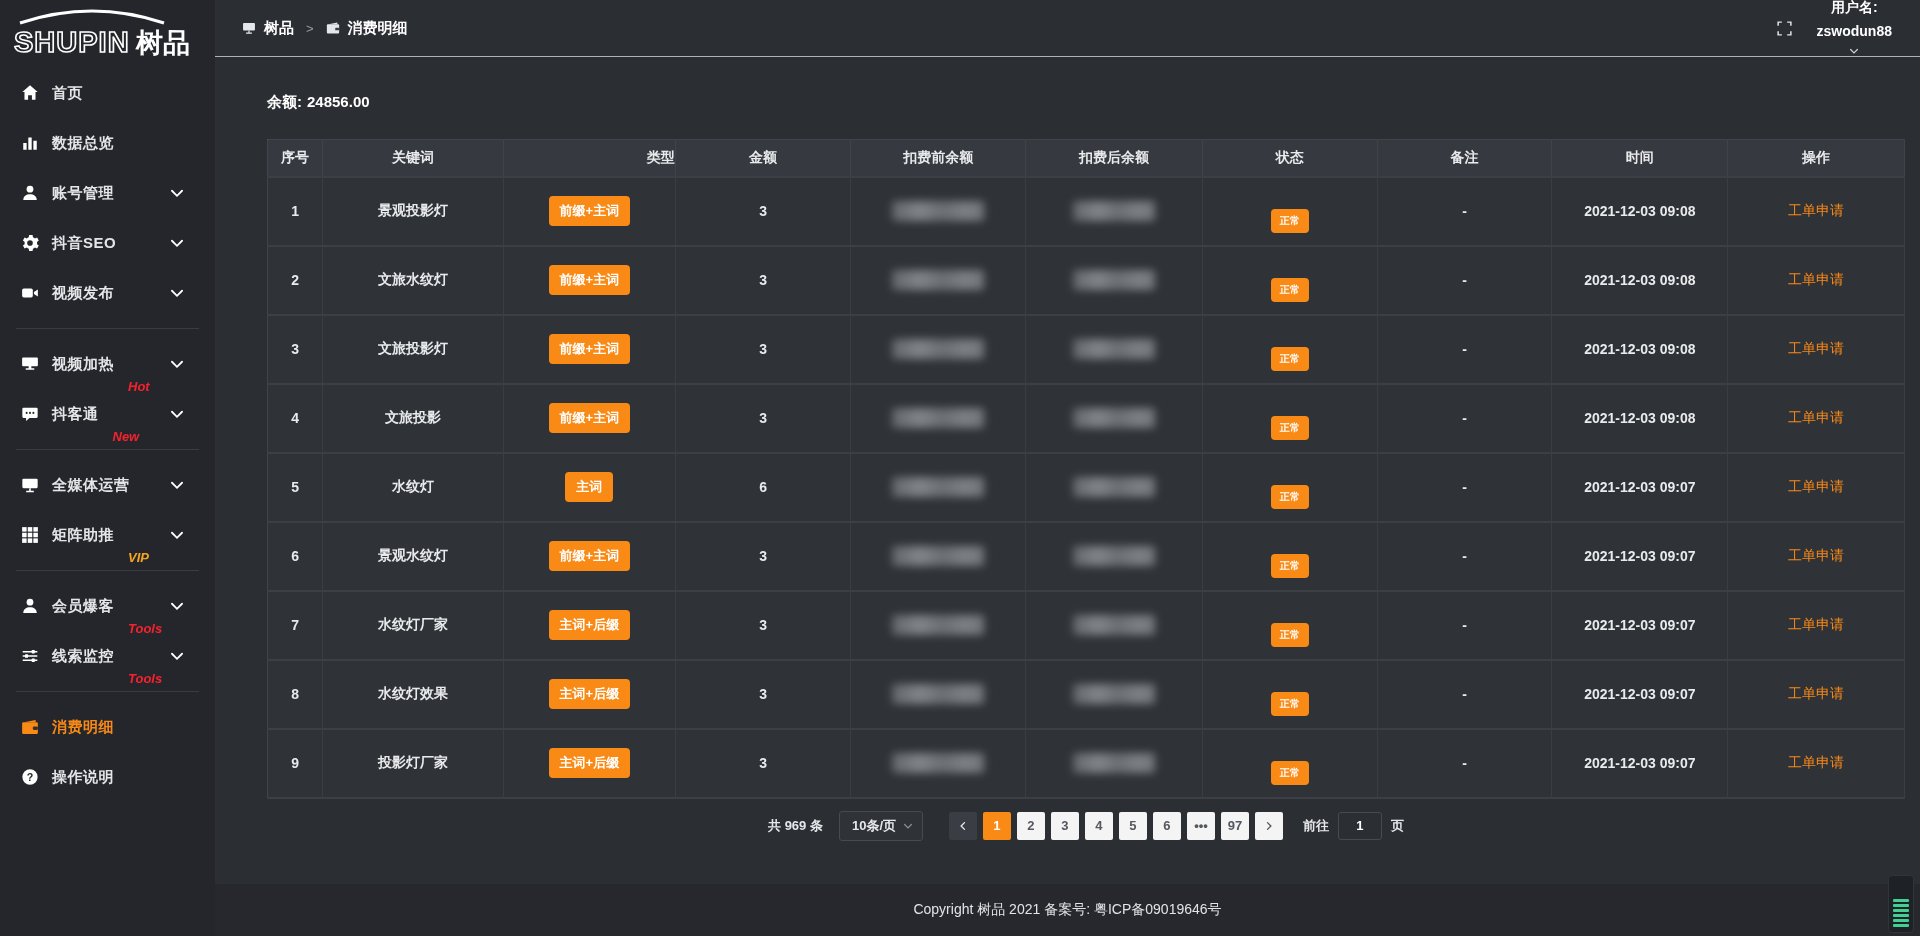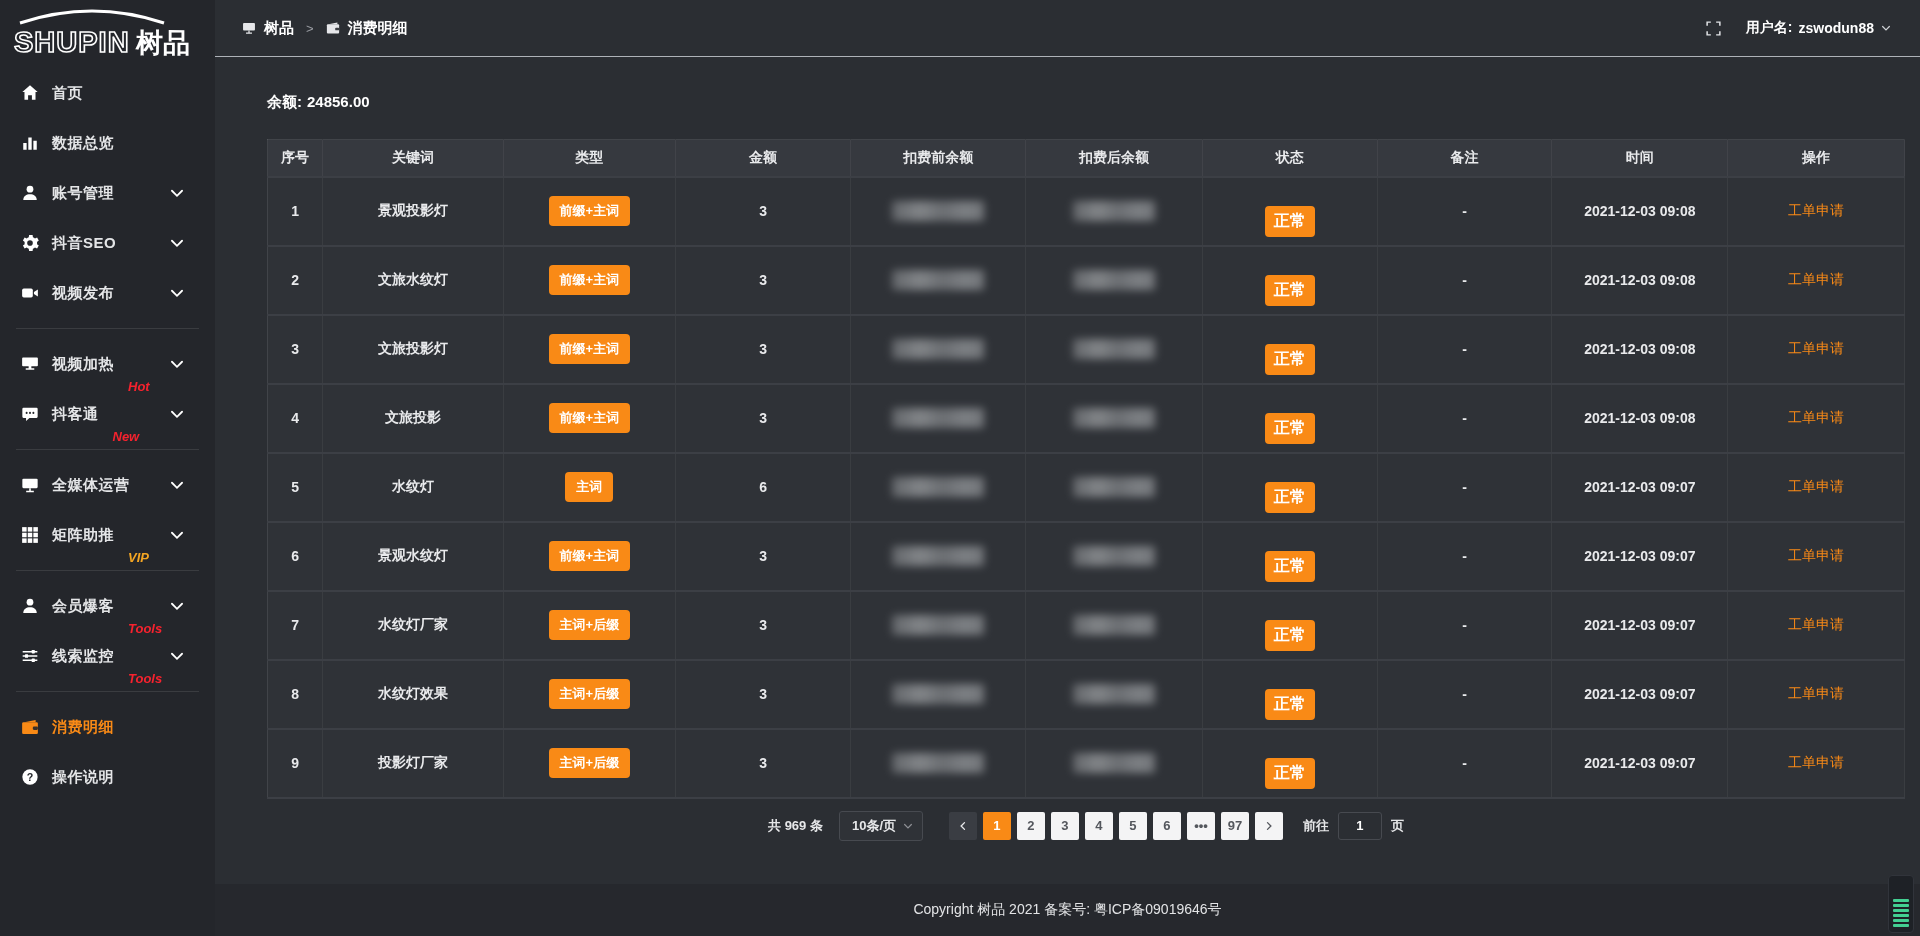--- a/index.html
+++ b/index.html
@@ -25,34 +25,34 @@
   .side-divider { height:1px; background:rgba(255,255,255,.1); margin:10px 16px; }
 
   
   .content { flex:1; min-width:0; display:flex; flex-direction:column; }
   .topbar { height:57px; flex-shrink:0; display:flex; align-items:center; padding:0 28px 0 27px; border-bottom:1px solid rgba(219,223,229,.75); }
   .crumb { display:flex; align-items:center; gap:8px; color:#fff; font-size:15px; font-weight:700; }
   .crumb .ic { width:14px; height:14px; color:#e6e7ea; }
   .crumb .sep { color:#9a9da3; font-size:13px; margin:0 4px; font-weight:400; }
   .top-right { margin-left:auto; display:flex; align-items:center; gap:24px; color:#fff; }
   .fs-ic { width:17px; height:17px; color:#e2e4e7; cursor:pointer; }
-  .user { font-size:14px; font-weight:700; display:flex; align-items:center; gap:6px; cursor:pointer; }
+  .user { font-size:14px; font-weight:700; display:flex; align-items:center; gap:6px; cursor:pointer;flex-direction:column; }
   .user .chev { width:12px; height:12px; margin:0; color:#cfd1d5; }
 
   .main { flex:1; padding:0 15px 0 52px; display:flex; flex-direction:column; }
   .balance { margin-top:36px; font-size:15px; font-weight:700; color:#fff; }
   .balance span { margin-right:5px; }
 
   
   table { margin-top:27px; width:100%; border-collapse:collapse; table-layout:fixed; background:#2f3237; border:1px solid rgba(255,255,255,.09); }
   th { height:37px; background:#36393f; font-size:14px; font-weight:700; color:#e9eaec; }
   td { height:69px; text-align:center; font-size:14px; font-weight:600; color:#e9eaec; }
   th, td { border-right:1px solid rgba(255,255,255,.055); border-bottom:2px solid #3c3f45; }
   .badge { display:inline-block; background:#f98a16; color:#fff; font-size:13px; font-weight:700; padding:6px 11px; border-radius:4px; }
-  .badge-status { padding:5px 9px; font-size:16px;margin-top:20px; }
+  .badge-status { padding:5px 9px; font-size:10px;margin-top:20px; }
   .blur-bar { width:92px; height:20px; margin:0 auto; border-radius:2px; opacity:.85;
     background:linear-gradient(90deg,#6b6e72 0%,#909396 30%,#75787c 55%,#8a8d91 80%,#7c7f83 100%);
     filter:blur(4px); }
   .action { color:#f98a16; font-weight:400; font-size:14px; text-decoration:none; cursor:pointer; }
 
   
   .pagination { margin-top:12px; display:flex; align-items:center; justify-content:center; color:#e6e7e9; font-size:13px; font-weight:600; }
   .total { margin-right:16px; }
   .size-select { width:84px; height:30px; background:#2f3237; border:1px solid #474a50; border-radius:3px; display:flex; align-items:center; padding:0 8px 0 12px; cursor:pointer; margin-right:26px; }
   .size-select .chev { margin-left:auto; width:12px; height:12px; color:#8e9095; }
@@ -313,21 +313,21 @@
     <main class="main">
       <div class="balance">
         <span>余额:</span><span>24856.00</span>
       </div>
 
       <table>
         <thead>
             <tr id="thead-row">
               <th style="width: 55px;">序号</th>
               <th style="width: 180px;">关键词</th>
-              <th style="width: 171px;">类型</th>
+              <th style="width: 171px; text-align: right;">类型</th>
               <th style="width: 175px;">金额</th>
               <th style="width: 174px;">扣费前余额</th>
               <th style="width: 176px;">扣费后余额</th>
               <th style="width: 174px;">状态</th>
               <th style="width: 174px;">备注</th>
               <th style="width: 175px;">时间</th>
               <th style="width: 176px;">操作</th>
             </tr>
           </thead>
         <tbody id="table-body">

